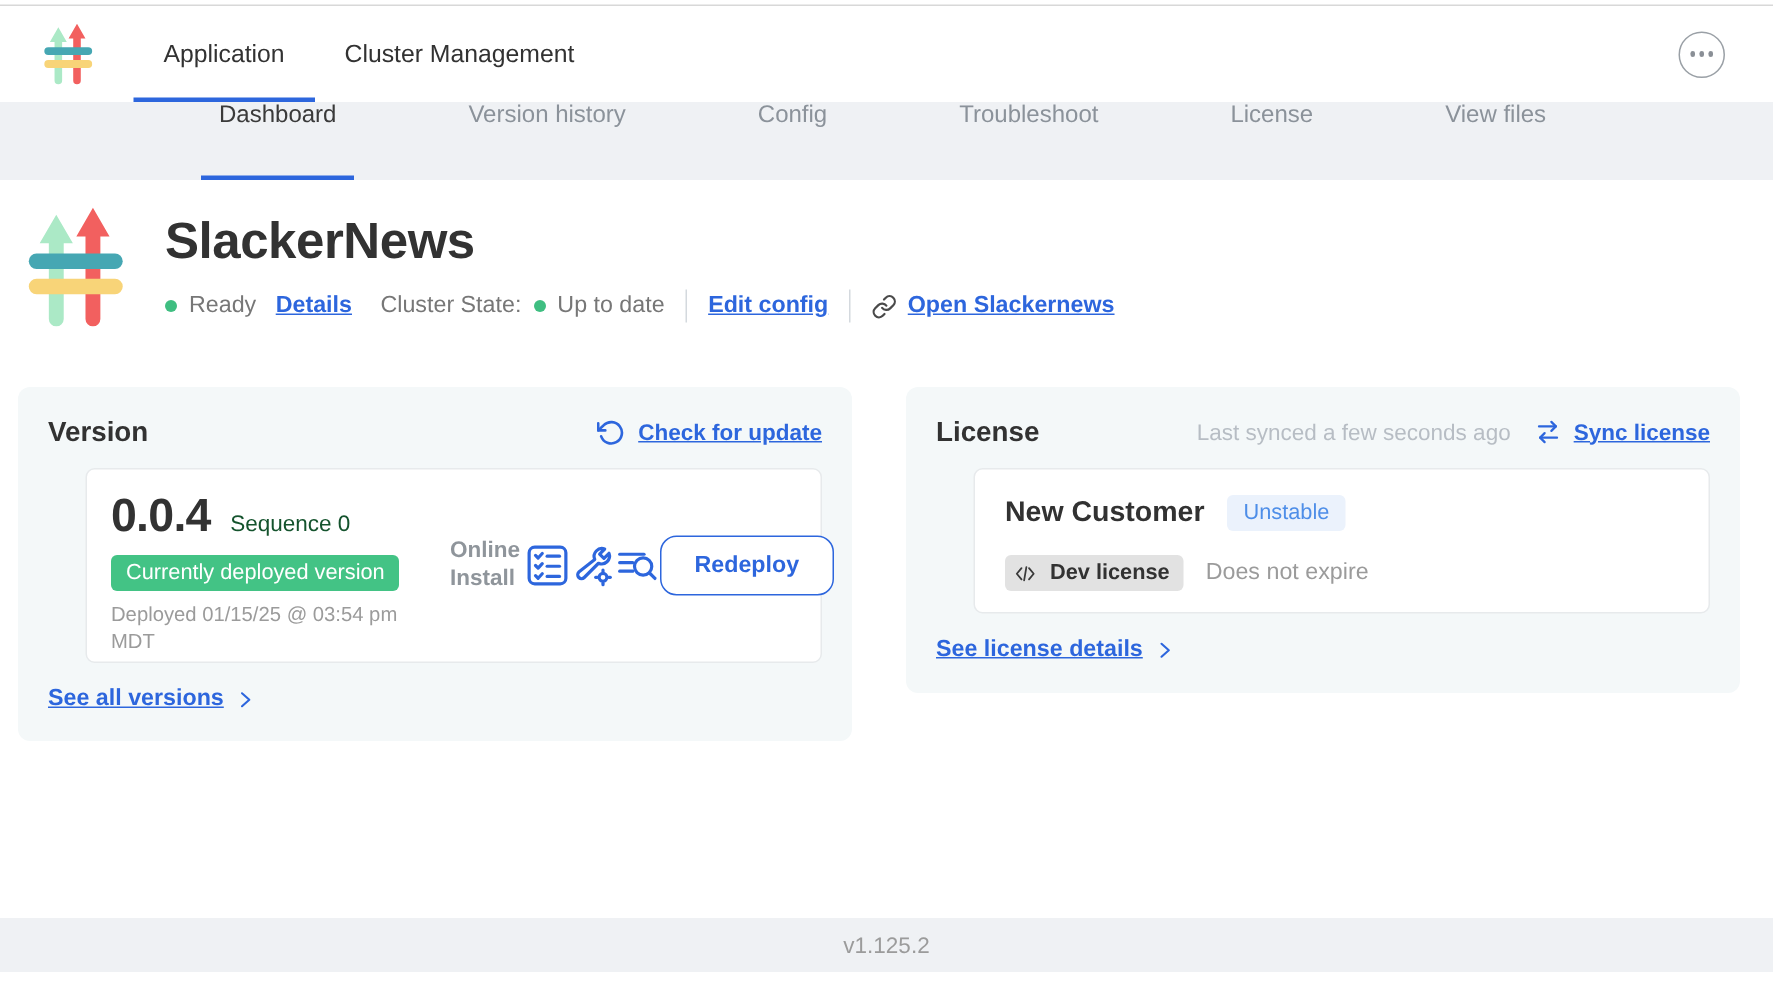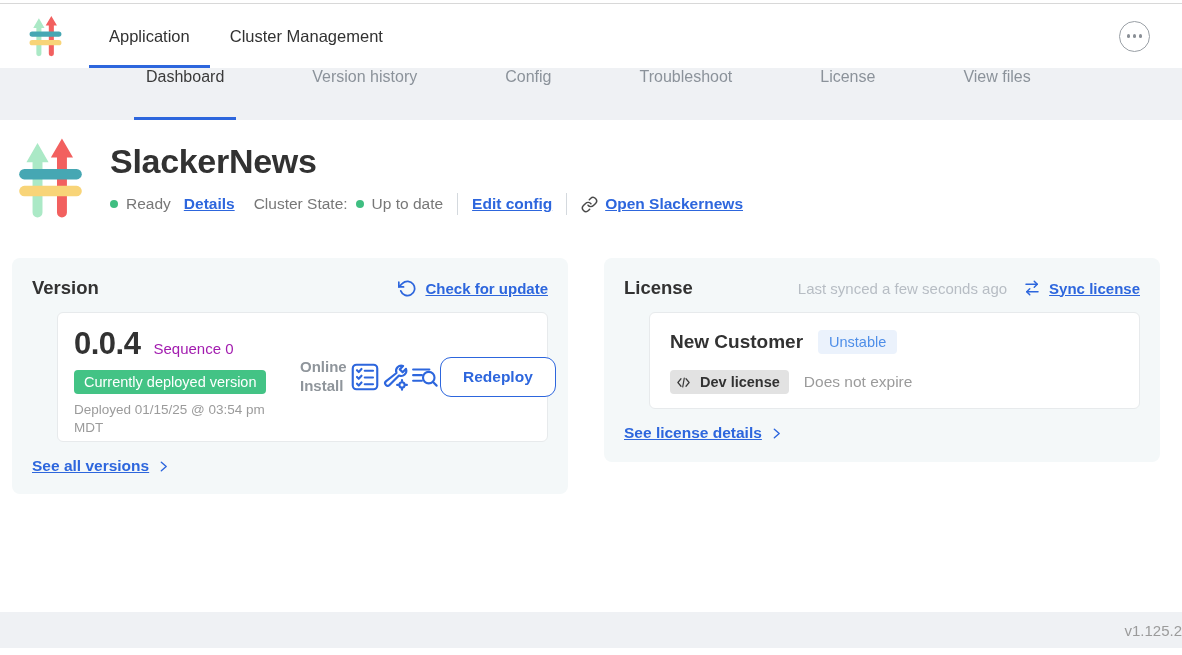--- a/index.html
+++ b/index.html
@@ -83,21 +83,21 @@
   }
   .see-link { display: inline-flex; align-items: center; margin-top: 15px; font-size: 15.5px; }
   .see-link .chev { display: flex; margin-left: 8px; }
 
   
   .version-card { left: 12px; height: 236px; }
   .version-inner { height: 130px; padding: 13px 16px; display: flex; align-items: center; }
   .v-left { width: 218px; flex: 0 0 auto; align-self: flex-start; }
   .ver-row { display: flex; align-items: baseline; }
   .ver-num { font-size: 31px; font-weight: bold; color: #323232; letter-spacing: -0.5px; }
-  .ver-seq { font-size: 15px; color: #a21caf; margin-left: 13px; }
+  .ver-seq { font-size: 15px; color: #14532d; margin-left: 13px; }
   .badge-green {
     display: inline-block; margin-top: 8px; background: #43c385; color: #ffffff;
     font-size: 14.5px; padding: 4px 10px; border-radius: 4px; white-space: nowrap;
   }
   .deployed-at { margin-top: 7px; font-size: 13.5px; color: #9b9b9b; line-height: 1.35; max-width: 210px; }
   .v-right { display: flex; align-items: center; margin-left: 8px; }
   .install-type { width: 50px; font-size: 15px; font-weight: 600; color: #8f959b; line-height: 1.25; }
   .icon-btn { display: flex; cursor: pointer; }
   .redeploy-btn {
     background: #ffffff; border: 1.5px solid #2d66dd; color: #2d66dd;
@@ -119,21 +119,21 @@
   .badge-gray {
     display: inline-flex; align-items: center; background: #e2e2e2; color: #323232;
     font-size: 14.5px; font-weight: 600; padding: 4px 9px 4px 6px; border-radius: 4px; gap: 6px;
   }
   .badge-gray .ic { display: flex; margin-right: 3px; }
   .expiry { margin-left: 15px; font-size: 15.5px; color: #9b9b9b; }
 
   
   .footer {
     position: absolute; left: 0; top: 612px; width: 100%; height: 36px;
-    background: #eff1f4; display: flex; align-items: center; justify-content: flex-end;
+    background: #eff1f4; display: flex; align-items: center; justify-content: center;
     font-size: 15px; color: #9b9b9b;
   }
 
   svg { display: block; }
 </style>
 </head>
 <body>
 
 <svg width="0" height="0" style="position:absolute">
   <defs>

